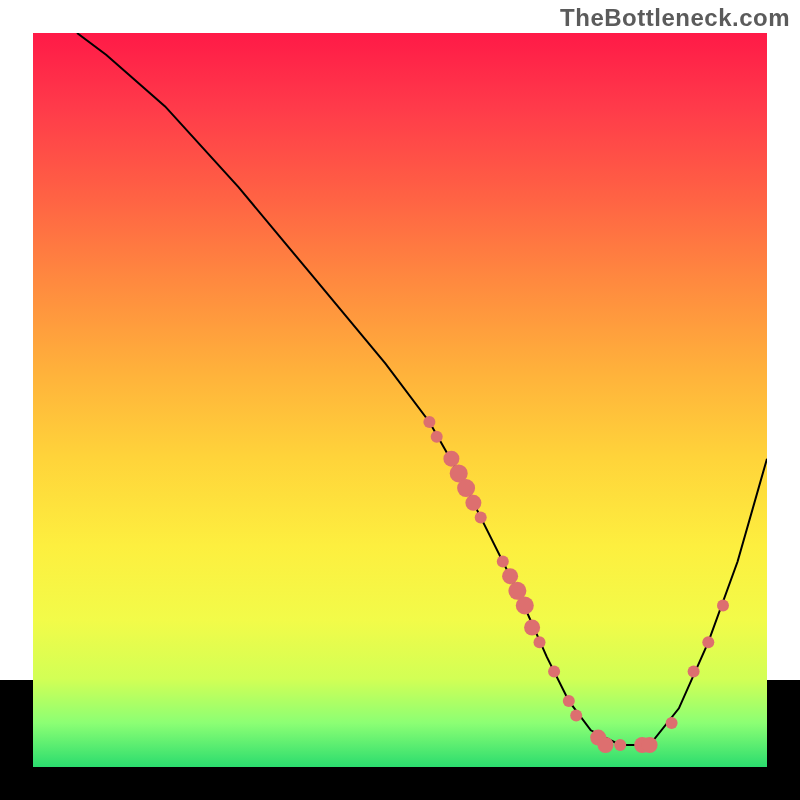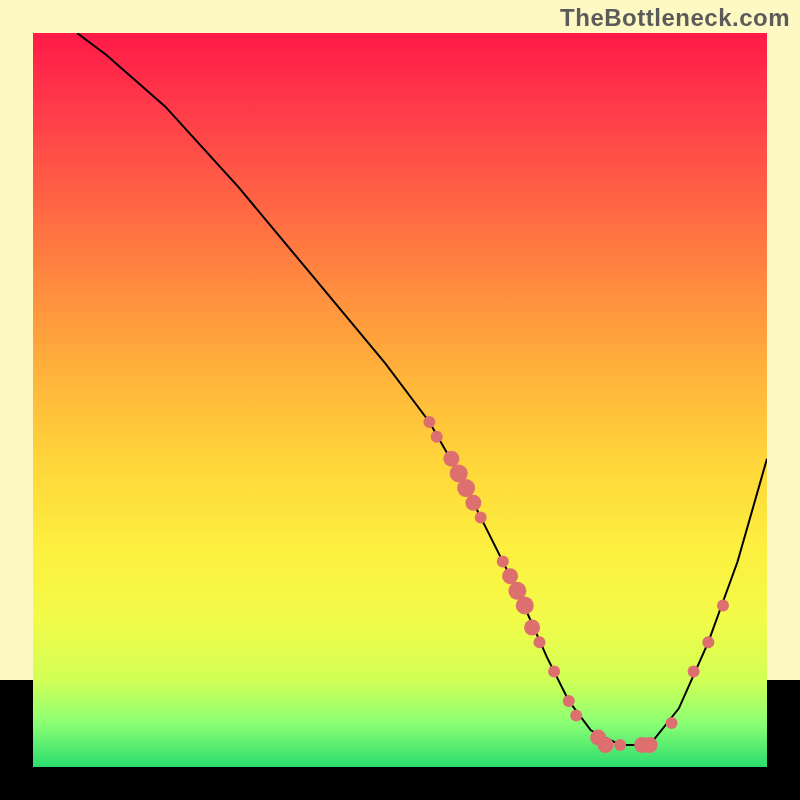--- a/index.html
+++ b/index.html
@@ -8,21 +8,21 @@
     background: #000;
     width: 800px;
     height: 800px;
     overflow: hidden;
     font-family: Arial, Helvetica, sans-serif;
   }
   .frame {
     position: relative;
     width: 800px;
     height: 680px;
-    background: #fef9c3;
+    background: #ffffff;
   }
   .watermark {
     position: absolute;
     top: 4px;
     right: 10px;
     color: #5b5b5b;
     font-size: 24px;
     font-weight: 600;
     letter-spacing: 0.5px;
     z-index: 20;

